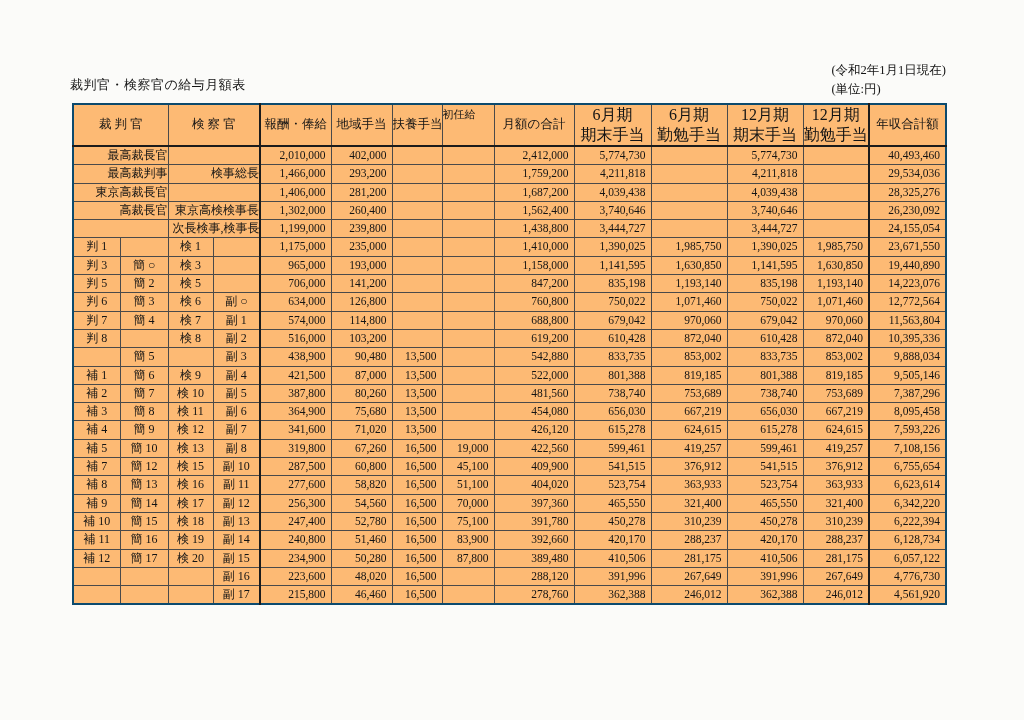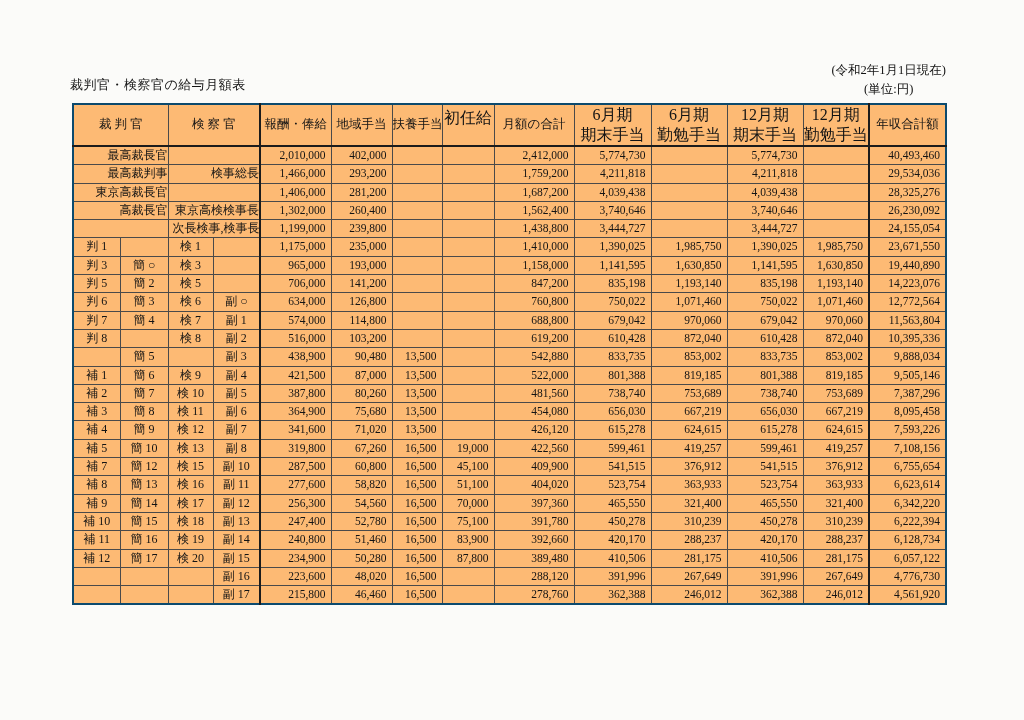--- a/index.html
+++ b/index.html
@@ -7,21 +7,21 @@
     width: 1024px; height: 720px;
     background: #fbfbf9;
     font-family: "Liberation Serif", "DejaVu Serif", serif;
     color: #141414;
     overflow: hidden;
   }
   .page { position: relative; width: 1024px; height: 720px; }
 
   .notes {
     position: absolute; top: 61px; right: 78px;
-    text-align: center; font-size: 12.5px; line-height: 1.5;
+    text-align: left; font-size: 12.5px; line-height: 1.5;
   }
 
   .doc-title {
     position: absolute; top: 76px; left: 70px;
     font-size: 13px; letter-spacing: 0.5px;
   }
 
   table.salary {
     position: absolute; top: 103px; left: 72px;
     width: 873px;
@@ -41,22 +41,22 @@
     font-weight: 400;
     font-size: 12.5px;
     text-align: center;
     vertical-align: middle;
     border-bottom: 2px solid #1c1c1c;
     line-height: 1.25;
   }
   .salary thead th.twoline { font-size: 16px; }
   .salary thead th.initial-col { vertical-align: middle; padding: 1px 0; }
   .initial-col .stack {
-    display: flex; flex-direction: column; justify-content: space-between;
-    height: 35px; font-size: 16px; gap: 24px;
+    display: flex; flex-direction: row; justify-content: space-between;
+    height: 35px; font-size: 11px; gap: 24px;
   }
   .salary td {
     height: 17.3px;
     font-size: 11.5px;
     line-height: 17.3px;
   }
   .salary td.num { text-align: right; padding-right: 5px; }
   .salary td.name-merged { text-align: right; padding-left: 4px; font-size: 12px; }
   .salary td.name-sub { text-align: center; font-size: 12px; }
   .thick-left { border-left: 2px solid #1c1c1c !important; }

